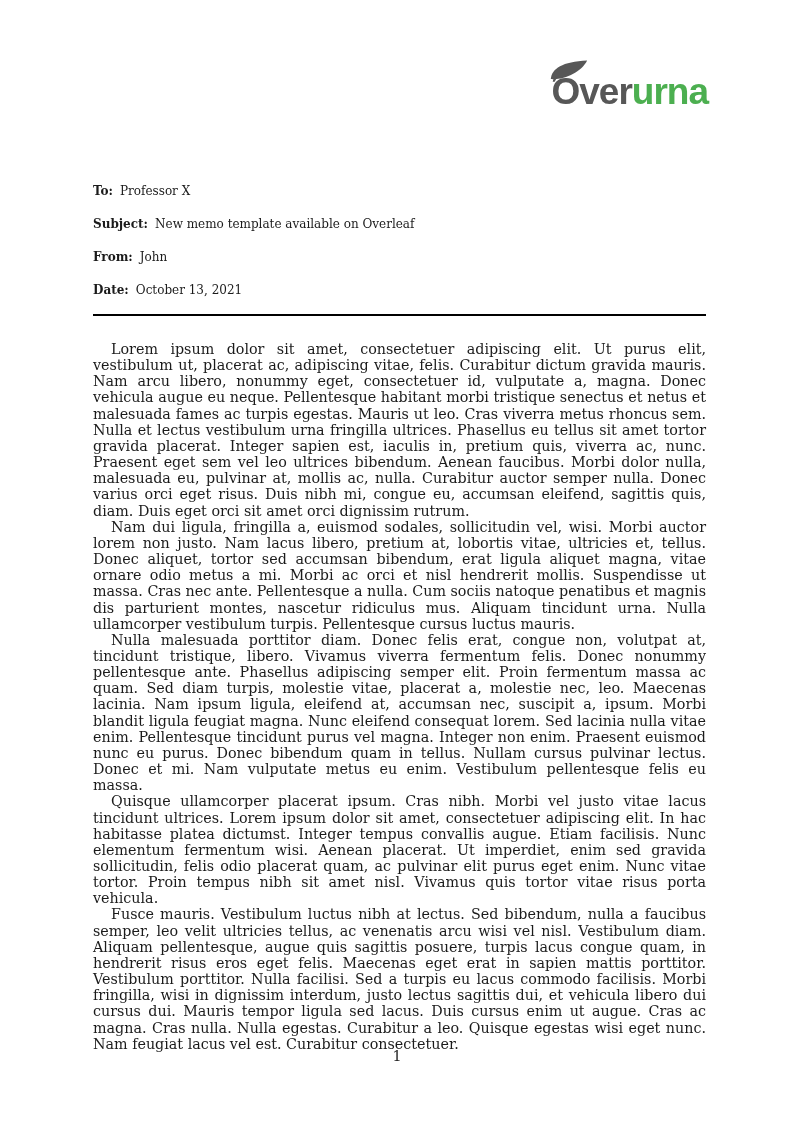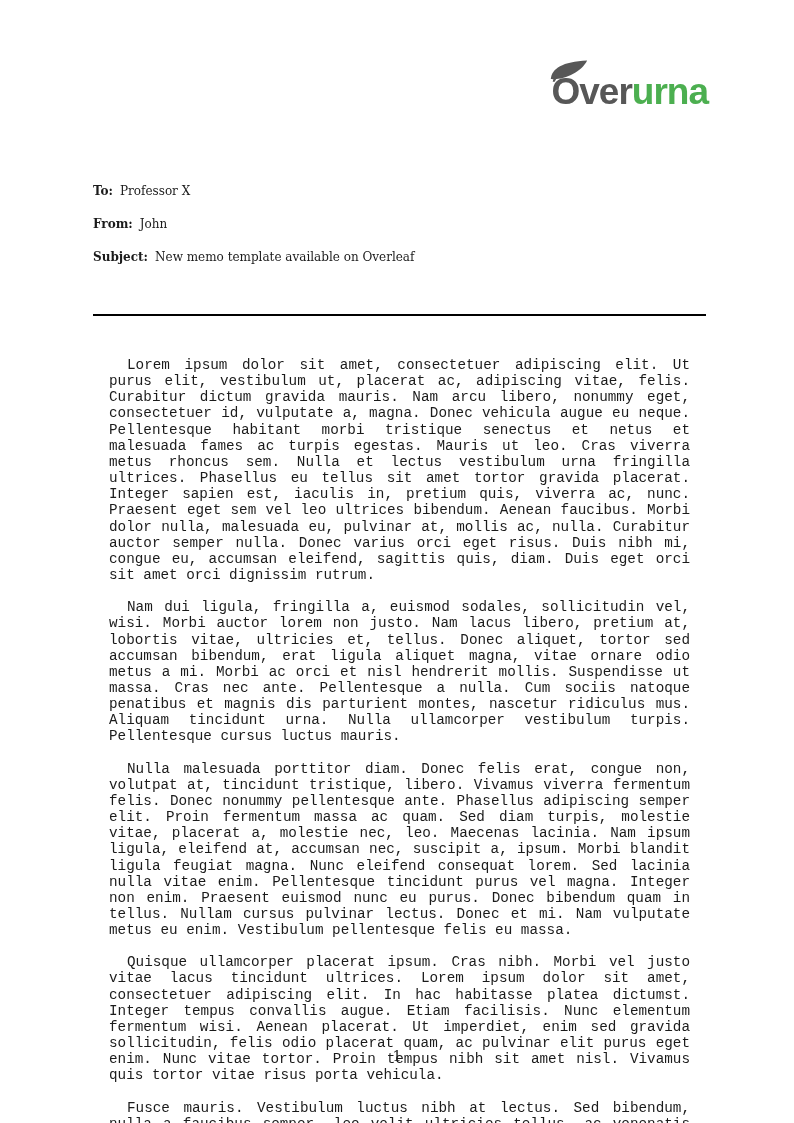--- a/index.html
+++ b/index.html
@@ -80,24 +80,23 @@
     top: 341px;
     left: 93px;
     width: 613px;
     font-size: 14.3px;
     line-height: 16.15px;
     text-align: justify;
     hyphens: auto;
     -webkit-hyphens: auto;
   }
   .memo-body p {
-    margin: 16px;
+    margin: 0;
     padding: 0;
     text-indent: 18px;
-    font-family: Liberation Mono, monospace;
   }
 
   
   .page-number {
     position: absolute;
     top: 1048px;
     left: 0;
     width: 100%;
     text-align: center;
     font-size: 14.3px;
@@ -119,24 +118,27 @@
     </span>
     <span class="logo-gray">ver</span>
     <span class="logo-green">urna</span>
   </div>
 
   <div class="memo-header">
     <div class="memo-field">
       <span class="label">To:</span><span class="value">Professor X</span>
     </div>
     <div class="memo-field">
+      <span class="label">Subject:</span><span class="value">New memo template available on Overleaf</span>
+    </div>
+    <div class="memo-field">
       <span class="label">From:</span><span class="value">John</span>
     </div>
     <div class="memo-field">
-      <span class="label">Subject:</span><span class="value">New memo template available on Overleaf</span>
+      <span class="label">Date:</span><span class="value">October 13, 2021</span>
     </div>
   </div>
 
   <hr class="rule">
 
   <div class="memo-body">
     <p>Lorem ipsum dolor sit amet, consectetuer adipiscing elit. Ut purus elit, vestibulum ut, placerat ac, adipiscing vitae, felis. Curabitur dictum gravida mauris. Nam arcu libero, nonummy eget, consectetuer id, vulputate a, magna. Donec vehicula augue eu neque. Pellentesque habitant morbi tristique senectus et netus et malesuada fames ac turpis egestas. Mauris ut leo. Cras viverra metus rhoncus sem. Nulla et lectus vestibulum urna fringilla ultrices. Phasellus eu tellus sit amet tortor gravida placerat. Integer sapien est, iaculis in, pretium quis, viverra ac, nunc. Praesent eget sem vel leo ultrices bibendum. Aenean faucibus. Morbi dolor nulla, malesuada eu, pulvinar at, mollis ac, nulla. Curabitur auctor semper nulla. Donec varius orci eget risus. Duis nibh mi, congue eu, accumsan eleifend, sagittis quis, diam. Duis eget orci sit amet orci dignissim rutrum.</p>
     <p>Nam dui ligula, fringilla a, euismod sodales, sollicitudin vel, wisi. Morbi auctor lorem non justo. Nam lacus libero, pretium at, lobortis vitae, ultricies et, tellus. Donec aliquet, tortor sed accumsan bibendum, erat ligula aliquet magna, vitae ornare odio metus a mi. Morbi ac orci et nisl hendrerit mollis. Suspendisse ut massa. Cras nec ante. Pellentesque a nulla. Cum sociis natoque penatibus et magnis dis parturient montes, nascetur ridiculus mus. Aliquam tincidunt urna. Nulla ullamcorper vestibulum turpis. Pellentesque cursus luctus mauris.</p>
     <p>Nulla malesuada porttitor diam. Donec felis erat, congue non, volutpat at, tincidunt tristique, libero. Vivamus viverra fermentum felis. Donec nonummy pellentesque ante. Phasellus adipiscing semper elit. Proin fermentum massa ac quam. Sed diam turpis, molestie vitae, placerat a, molestie nec, leo. Maecenas lacinia. Nam ipsum ligula, eleifend at, accumsan nec, suscipit a, ipsum. Morbi blandit ligula feugiat magna. Nunc eleifend consequat lorem. Sed lacinia nulla vitae enim. Pellentesque tincidunt purus vel magna. Integer non enim. Praesent euismod nunc eu purus. Donec bibendum quam in tellus. Nullam cursus pulvinar lectus. Donec et mi. Nam vulputate metus eu enim. Vestibulum pellentesque felis eu massa.</p>
     <p>Quisque ullamcorper placerat ipsum. Cras nibh. Morbi vel justo vitae lacus tincidunt ultrices. Lorem ipsum dolor sit amet, consectetuer adipiscing elit. In hac habitasse platea dictumst. Integer tempus convallis augue. Etiam facilisis. Nunc elementum fermentum wisi. Aenean placerat. Ut imperdiet, enim sed gravida sollicitudin, felis odio placerat quam, ac pulvinar elit purus eget enim. Nunc vitae tortor. Proin tempus nibh sit amet nisl. Vivamus quis tortor vitae risus porta vehicula.</p>

